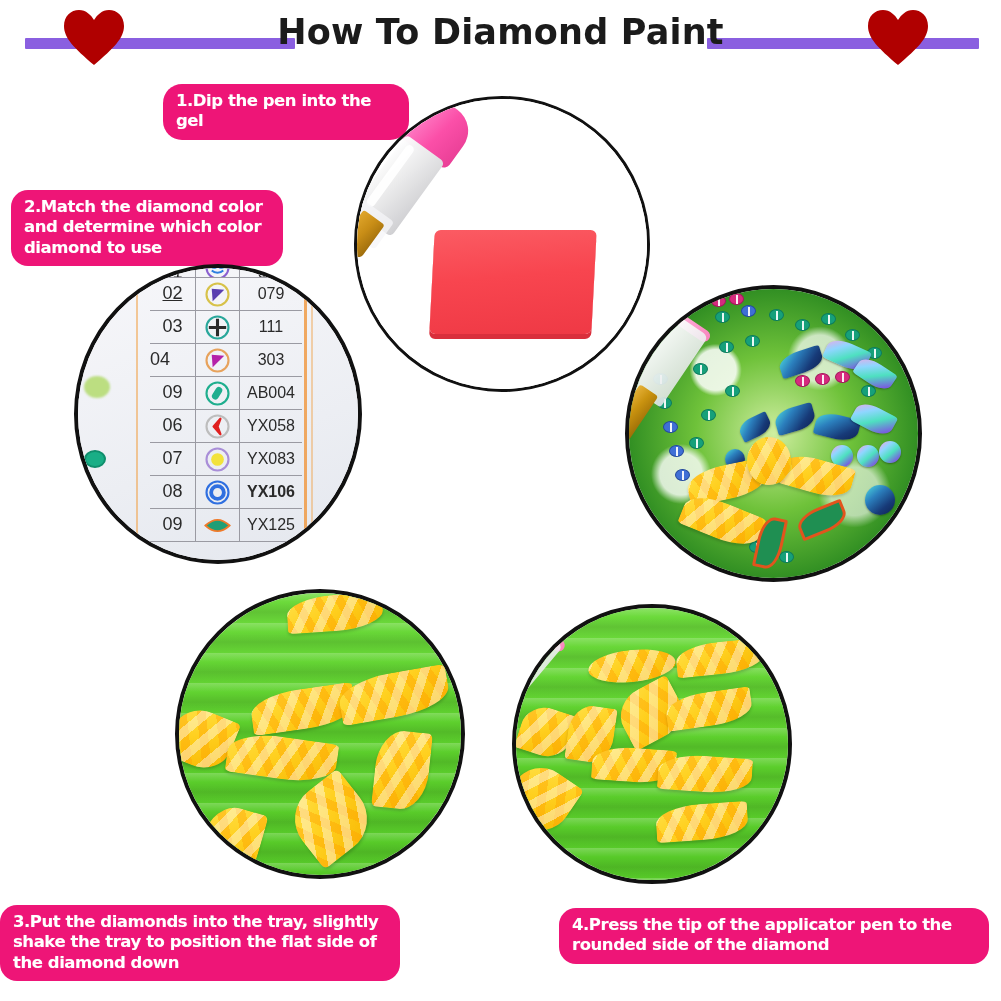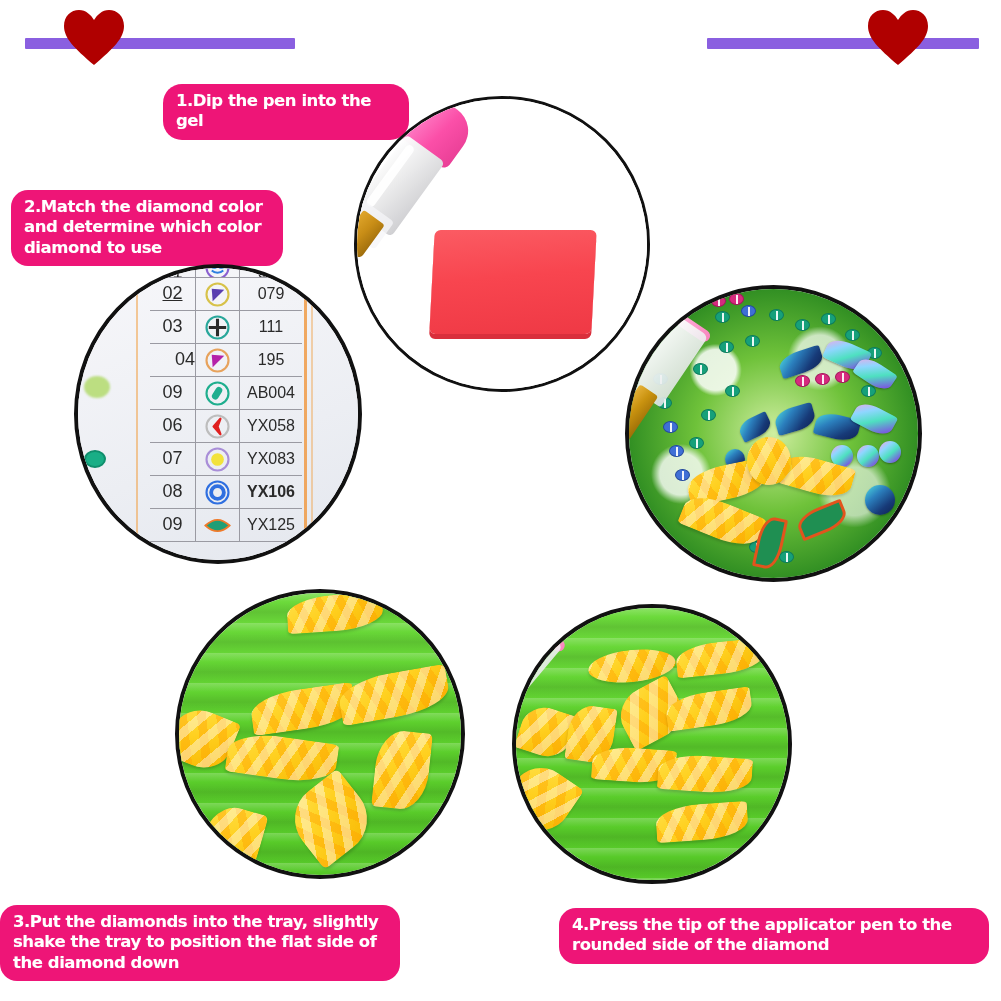--- a/index.html
+++ b/index.html
@@ -185,20 +185,21 @@
   <div class="hdr-bar left"></div>
   <div class="hdr-bar right"></div>
 
   <svg class="heart left" viewBox="0 0 64 60">
     <path d="M32 57 C12 40 2 30 2 18 C2 8 9 2 17 2 C24 2 29 7 32 12 C35 7 40 2 47 2 C55 2 62 8 62 18 C62 30 52 40 32 57 Z" fill="#b00000"></path>
   </svg>
   <svg class="heart right" viewBox="0 0 64 60">
     <path d="M32 57 C12 40 2 30 2 18 C2 8 9 2 17 2 C24 2 29 7 32 12 C35 7 40 2 47 2 C55 2 62 8 62 18 C62 30 52 40 32 57 Z" fill="#b00000"></path>
   </svg>
 
+  <div class="page-title">How To Diamond Paint</div>
 
   <div class="label" id="label-1">1.Dip the pen into the gel</div>
 
   <div class="circle" id="circle-1">
     <div class="fill" style="background:#ffffff;">
       <div class="gel-pad"></div>
       <div class="pen1">
         <div class="pen-cap"></div>
         <div class="pen-body"></div>
         <div class="pen-sleeve"></div>
@@ -246,28 +247,28 @@
             <div style="width: 46px; text-align: center; font-size: 18px; color: rgb(42, 42, 42); border-right: 1.3px solid rgb(154, 154, 162); line-height: 31px; height: 100%;">03</div>
             <div style="width: 44px; display: flex; align-items: center; justify-content: center; border-right: 1.3px solid rgb(154, 154, 162); height: 100%;">
               <svg viewBox="0 0 28 28" width="27" height="27">
                 <circle cx="14" cy="14" r="11.4" fill="none" stroke="#2aa79b" stroke-width="2.2"></circle>
                 <path d="M14 5 V23 M5 14 H23" stroke="#2b2b2b" stroke-width="3.2"></path>
               </svg>
             </div>
             <div style="flex: 1 1 0%; text-align: center; font-size: 16px; color: rgb(42, 42, 42); line-height: 31px; height: 100%; white-space: nowrap;">111</div>
           </div>
           <div style="display: flex; align-items: center; height: 33px; border-bottom: 1.3px solid rgb(154, 154, 162); font-family: &quot;Liberation Sans&quot;, sans-serif;">
-            <div style="width: 46px; text-align: right; font-size: 18px; color: rgb(42, 42, 42); border-right: 1.3px solid rgb(154, 154, 162); line-height: 31px; height: 100%;">04</div>
+            <div style="width: 46px; text-align: left; font-size: 18px; color: rgb(42, 42, 42); border-right: 1.3px solid rgb(154, 154, 162); line-height: 31px; height: 100%;">04</div>
             <div style="width: 44px; display: flex; align-items: center; justify-content: center; border-right: 1.3px solid rgb(154, 154, 162); height: 100%;">
               <svg viewBox="0 0 28 28" width="27" height="27">
                 <circle cx="14" cy="14" r="11.4" fill="none" stroke="#e7a25c" stroke-width="2.2"></circle>
                 <path d="M8 8 L21 9 L9 21 Z" fill="#b521a8"></path>
               </svg>
             </div>
-            <div style="flex: 1 1 0%; text-align: center; font-size: 16px; color: rgb(42, 42, 42); line-height: 31px; height: 100%; white-space: nowrap;">195</div>
+            <div style="flex: 1 1 0%; text-align: center; font-size: 16px; color: rgb(42, 42, 42); line-height: 31px; height: 100%; white-space: nowrap;">303</div>
           </div>
           <div style="display: flex; align-items: center; height: 33px; border-bottom: 1.3px solid rgb(154, 154, 162); font-family: &quot;Liberation Sans&quot;, sans-serif;">
             <div style="width: 46px; text-align: center; font-size: 18px; color: rgb(42, 42, 42); border-right: 1.3px solid rgb(154, 154, 162); line-height: 31px; height: 100%;">09</div>
             <div style="width: 44px; display: flex; align-items: center; justify-content: center; border-right: 1.3px solid rgb(154, 154, 162); height: 100%;">
               <svg viewBox="0 0 28 28" width="27" height="27">
                 <circle cx="14" cy="14" r="11.4" fill="none" stroke="#1fae8e" stroke-width="2.2"></circle>
                 <rect x="10" y="7" width="7" height="14" rx="3.5" fill="#1fae8e" transform="rotate(32 14 14)"></rect>
               </svg>
             </div>
             <div style="flex: 1 1 0%; text-align: center; font-size: 16px; color: rgb(42, 42, 42); line-height: 31px; height: 100%; white-space: nowrap;">AB004</div>

